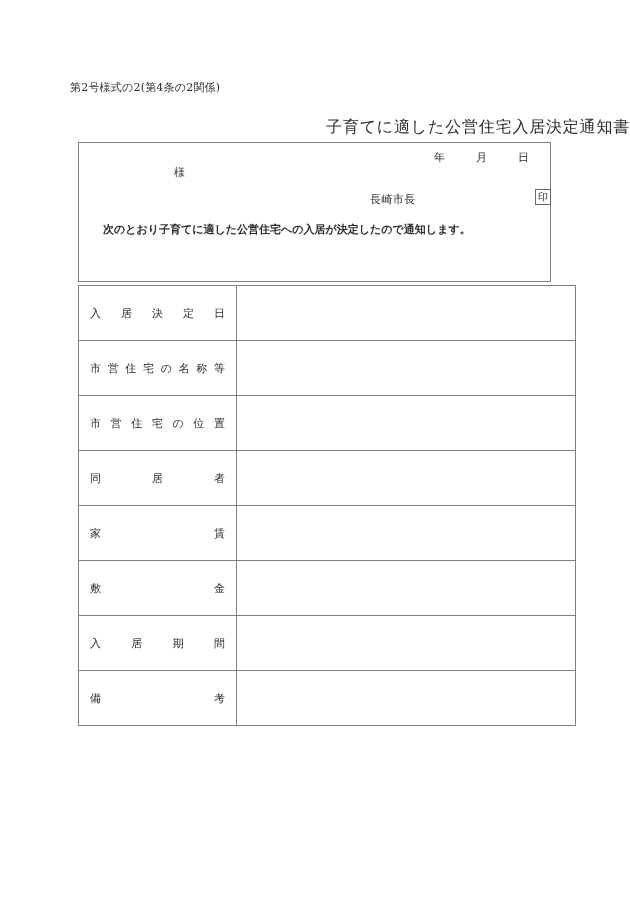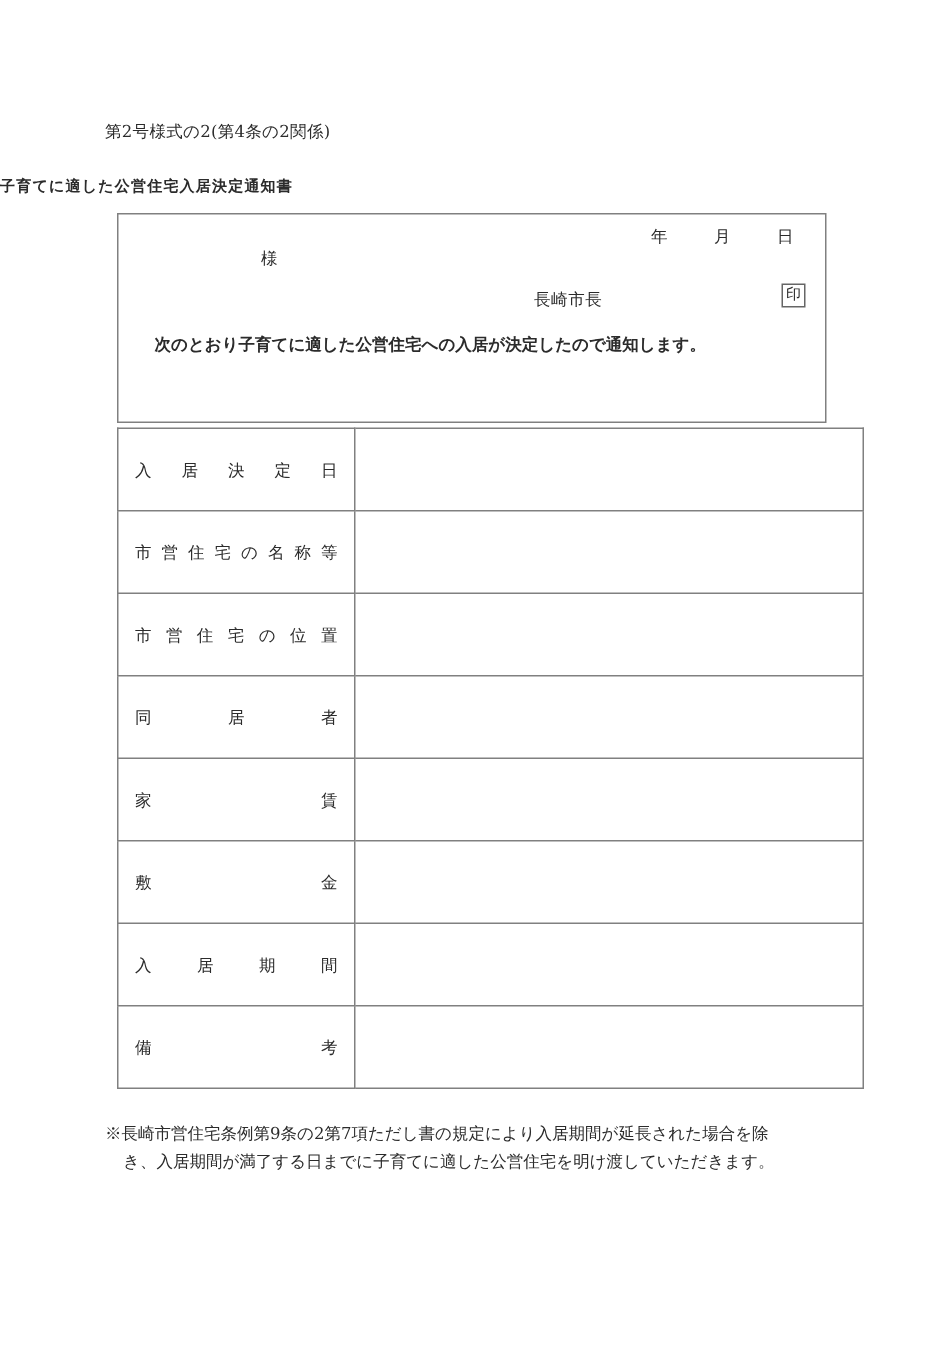--- a/index.html
+++ b/index.html
@@ -32,24 +32,23 @@
     letter-spacing: 0.2px;
     white-space: nowrap;
   }
 
   
   .doc-title {
     position: absolute;
     left: 0;
     right: 0;
     top: 117px;
-    text-align: left;
-    font-size: 10px;
+    text-align: right;
+    font-size: 16px;
     letter-spacing: 0.8px;
-    font-weight: bold;
   }
 
   
   .upper-box {
     position: absolute;
     left: 78px;
     top: 142px;
     width: 473px;
     height: 140px;
     border: 1px solid #808080;
@@ -69,21 +68,21 @@
 
   .addressee {
     position: absolute;
     left: 95px;
     top: 22px;
     font-size: 11px;
   }
 
   .issuer-row {
     position: absolute;
-    left: 0;
+    left: 14px;
     right: 0;
     top: 49px;
     height: 20px;
   }
   .issuer-name {
     position: absolute;
     left: 277px;
     top: 0;
     font-size: 11px;
     letter-spacing: 0.4px;
@@ -281,18 +280,14 @@
             <div class="label-inner">
               <span>備</span>
               <span>考</span>
             </div>
           </td>
           <td class="value"></td>
         </tr>
       </tbody>
   </table>
 
-  <div class="footer-note">
-    <p>※長崎市営住宅条例第9条の2第7項ただし書の規定により入居期間が延長された場合を除</p>
-    <p class="indent">き、入居期間が満了する日までに子育てに適した公営住宅を明け渡していただきます。</p>
-  </div>
 
 </div>
 
 </body></html>

